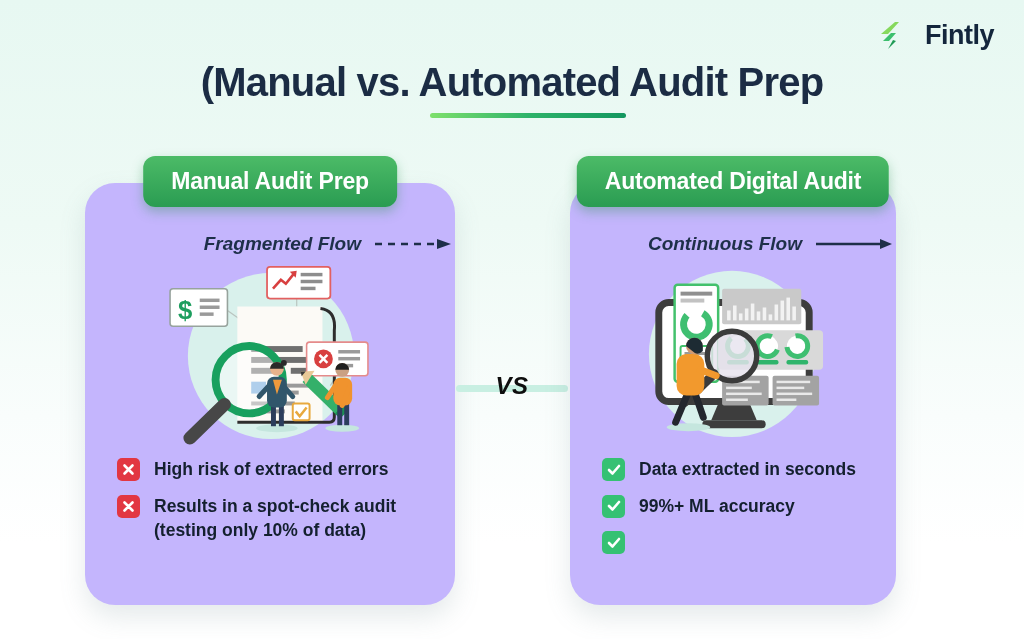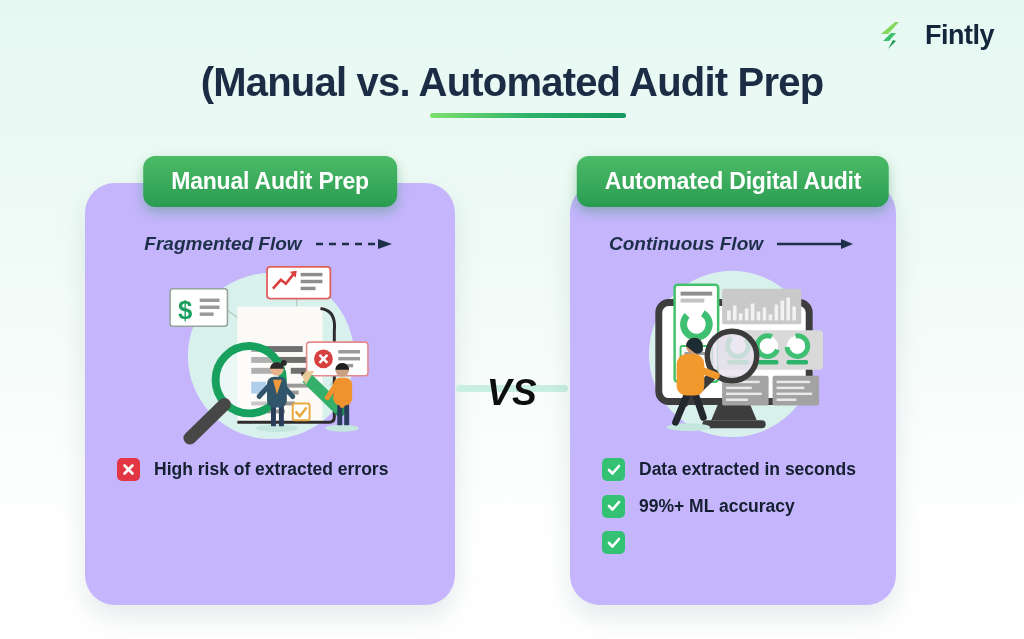--- a/index.html
+++ b/index.html
@@ -26,41 +26,41 @@
           border-radius:30px; box-shadow:0 12px 26px rgba(110,140,145,0.18); }
   .card.left  { left:85px;  width:370px; }
   .card.right { left:570px; width:326px; }
 
   .badge { position:absolute; top:-27px; left:50%; transform:translateX(-50%);
            white-space:nowrap; padding:12px 28px; border-radius:12px;
            background:linear-gradient(180deg,#4cbb67,#2a9c52);
            box-shadow:0 5px 12px rgba(35,140,75,0.35);
            color:#ffffff; font-size:23px; font-weight:800; letter-spacing:-0.2px; }
 
-  .flow-row { display:flex; justify-content:center; align-items:center; gap:12px;
+  .flow-row { display:flex; justify-content:flex-end; align-items:center; gap:12px;
               padding-top:50px; }
   .flow-label { font-size:19px; font-weight:700; font-style:italic; color:#1e2f49; }
 
   .illustration-wrap { display:flex; justify-content:center; margin-top:4px; height:188px; }
 
   .bullets { padding:10px 32px 0; }
   .bullet { display:flex; align-items:flex-start; gap:14px; margin-bottom:12px; }
   .icon-box { width:23px; height:23px; border-radius:5px; flex:none; margin-top:1px;
               display:flex; align-items:center; justify-content:center; }
   .icon-cross { background:#e23742; }
   .icon-check { background:#35c173; }
   .bullet-text { font-size:17.5px; font-weight:700; color:#14202f; line-height:1.4; }
   .bullet-sub  { font-size:17.5px; font-weight:700; color:#14202f; line-height:1.4; }
 
   
   .vs-wrap { position:absolute; left:450px; top:360px; width:124px; height:56px; }
   .vs-line { position:absolute; top:25px; left:6px; width:112px; height:7px;
              border-radius:4px; background:#c8efe2; }
   .vs-text { position:absolute; top:12px; left:0; width:100%; text-align:center;
-             font-size:37px; font-weight:900; font-style:italic; color:#0e0e0e;
+             font-size:24px; font-weight:900; font-style:italic; color:#0e0e0e;
              letter-spacing:0.5px; }
 </style>
 </head>
 <body>
 
 <div class="stage">
 
   <div class="logo">
     <svg width="26" height="30" viewBox="0 0 26 30">
       <polygon points="18,1 4,13 11,13 22,1" fill="#86d95c"></polygon>
@@ -187,20 +187,31 @@
     <div class="bullets">
       <div class="bullet">
         <span class="icon-box icon-cross">
           <svg width="13" height="13" viewBox="0 0 13 13">
               <path d="M2.5 2.5 L10.5 10.5 M10.5 2.5 L2.5 10.5" stroke="#fff" stroke-width="2.6" stroke-linecap="round"></path>
             </svg>
         </span>
         <div>
             <div class="bullet-text">High risk of extracted errors</div>
           </div>
+      </div>
+      <div class="bullet">
+        <span class="icon-box icon-cross">
+          <svg width="13" height="13" viewBox="0 0 13 13">
+              <path d="M2.5 2.5 L10.5 10.5 M10.5 2.5 L2.5 10.5" stroke="#fff" stroke-width="2.6" stroke-linecap="round"></path>
+            </svg>
+        </span>
+        <div>
+          <div class="bullet-text">Results in a spot-check audit</div>
+          <div class="bullet-sub">(testing only 10% of data)</div>
+        </div>
       </div>
     </div>
   </div>
 
   <div class="vs-wrap">
     <div class="vs-line"></div>
     <div class="vs-text">VS</div>
   </div>
 
   <div class="card right">

